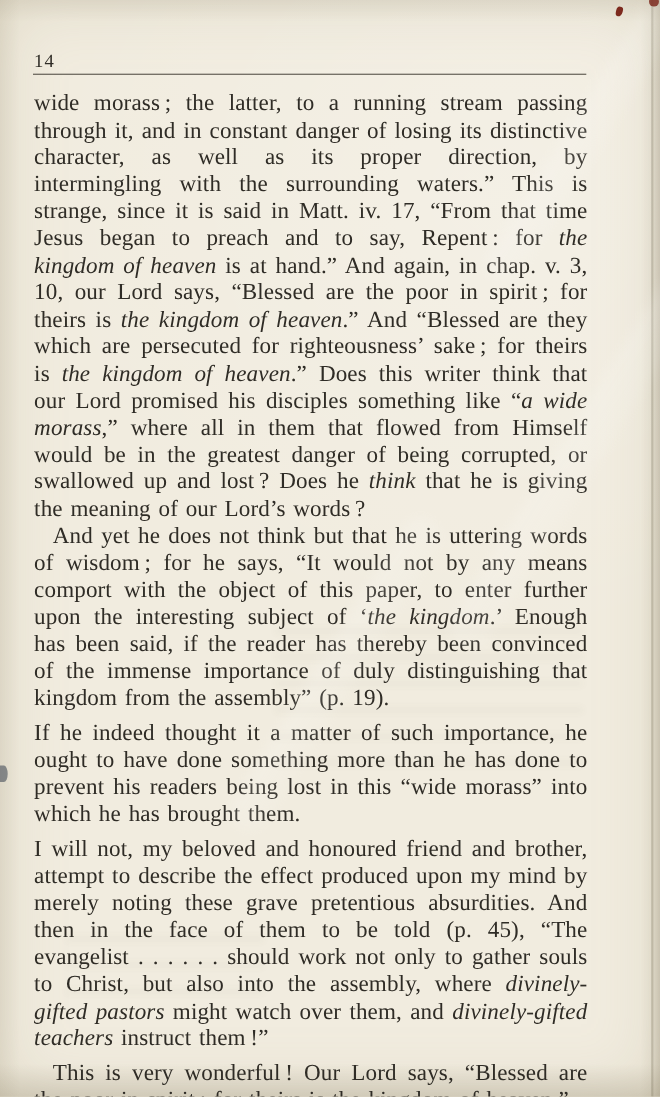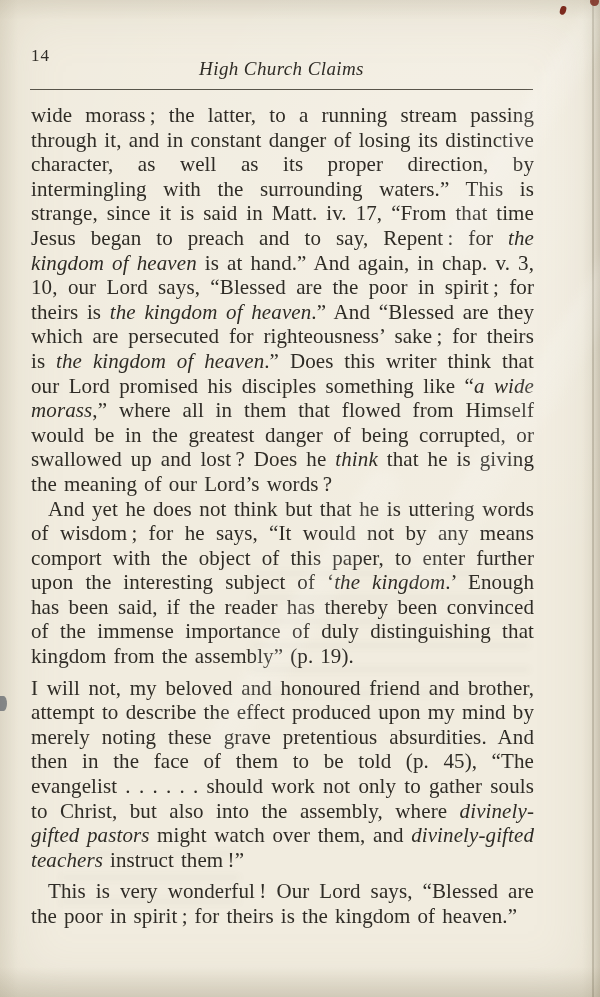--- a/index.html
+++ b/index.html
@@ -89,27 +89,27 @@
     background:rgba(105,95,70,0.25);z-index:4;
   }
 </style>
 </head>
 <body>
 
 <div class="page">
 
   <header class="page-header">
     <span class="page-number">14</span>
-    <div class="running-title">High Church Claims</div>
     <div class="header-rule"></div>
   </header>
 
   <main class="page-body">
       <p class=""><span>wide morass ; the latter, to a running stream passing through it, and in constant danger of losing its distinctive character, as well as its proper direction, by intermingling with the surrounding waters.”  This is strange, since it is said in Matt. iv. 17, “From that time Jesus began to preach and to say, Repent : for </span><span class="it">the kingdom of heaven</span><span> is at hand.” And again, in chap. v. 3, 10, our Lord says, “Blessed are the poor in spirit ; for theirs is </span><span class="it">the kingdom of heaven</span><span>.” And “Blessed are they which are persecuted for righteousness’ sake ; for theirs is </span><span class="it">the kingdom of heaven</span><span>.”  Does this writer think that our Lord promised his disciples something like “</span><span class="it">a wide morass</span><span>,” where all in them that flowed from Himself would be in the greatest danger of being corrupted, or swallowed up and lost ?  Does he </span><span class="it">think</span><span> that he is giving the meaning of our Lord’s words ?</span></p>
       <p class="indent "><span>And yet he does not think but that he is uttering words of wisdom ; for he says, “It would not by any means comport with the object of this paper, to enter further upon the interesting subject of ‘</span><span class="it">the kingdom</span><span>.’  Enough has been said, if the reader has thereby been convinced of the immense importance of duly distinguishing that kingdom from the assembly” (p. 19).</span></p>
+      <p class="space-before"><span>If he indeed thought it a matter of such importance, he ought to have done something more than he has done to prevent his readers being lost in this “wide morass” into which he has brought them.</span></p>
       <p class="space-before"><span>I will not, my beloved and honoured friend and brother, attempt to describe the effect produced upon my mind by merely noting these grave pretentious absurdities.  And then in the face of them to be told (p. 45), “The evangelist . . . . . . should work not only to gather souls to Christ, but also into the assembly, where </span><span class="it">divinely-gifted pastors</span><span> might watch over them, and </span><span class="it">divinely-gifted teachers</span><span> instruct them !”</span></p>
       <p class="indent space-before"><span>This is very wonderful !  Our Lord says, “Blessed are the poor in spirit ; for theirs is the kingdom of heaven.”</span></p>
     </main>
 
   <div class="ghost" id="ghost1"></div>
   <div class="ghost" id="ghost2"></div>
   <div class="wm" id="wm1"></div>
   <div class="wm" id="wm2"></div>
   <div class="wm" id="wm3"></div>
   <div class="speck-red"></div>

